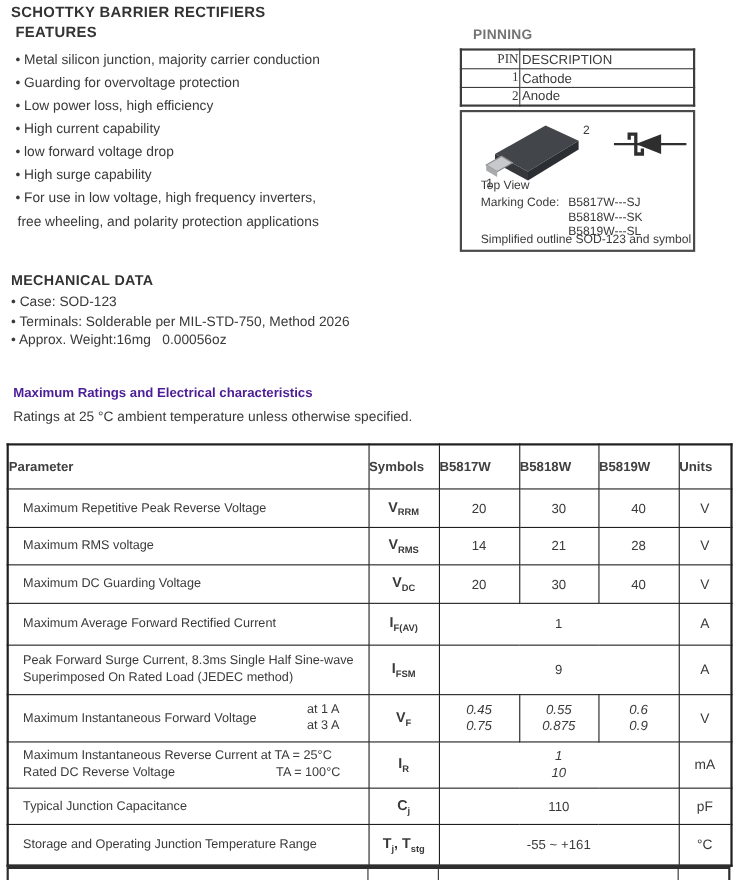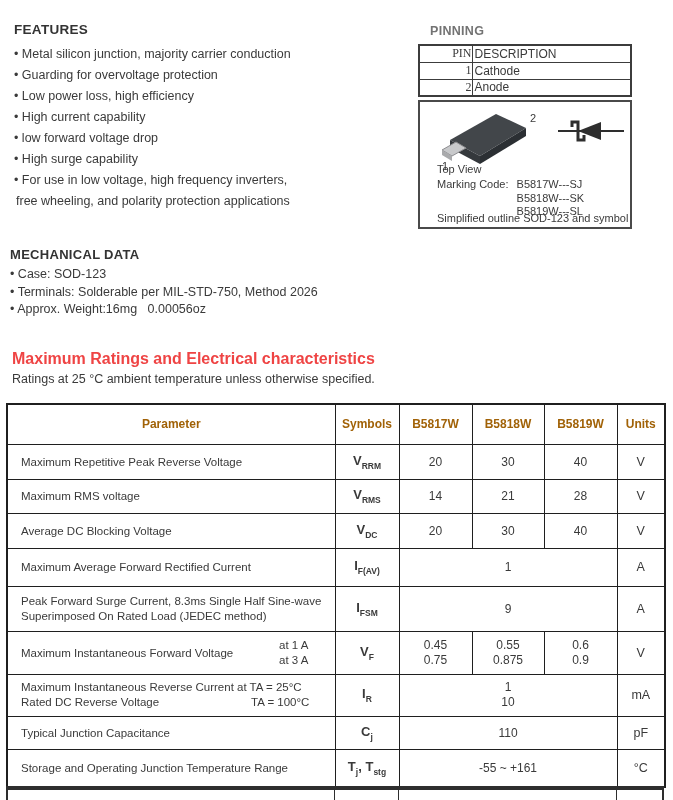--- a/index.html
+++ b/index.html
@@ -49,53 +49,54 @@
   .marking-codes div { line-height: 13.5px; }
   .outline-caption { position: absolute; left: 17px; top: 110px; font-size: 11px; }
 
   
   .mech-block { position: absolute; left: 10px; top: 247px; width: 440px; }
   .mech-heading { font-size: 13px; font-weight: bold; color: #333; margin-bottom: 4px; letter-spacing: .3px; }
   .mech-item { font-size: 12.5px; line-height: 17.5px; white-space: pre-wrap; }
   .mech-item::before { content: "• "; }
 
   
-  .ratings-heading { position: absolute; left: 12px; top: 350px; font-size: 16px; font-weight: bold; color: #ef4444; }
+  .ratings-heading { position: absolute; left: 12px; top: 350px; font-size: 12px; font-weight: bold; color: #4c1d95; }
   .ratings-sub { position: absolute; left: 12px; top: 372px; font-size: 12.5px; }
 
   
   .main-table {
     position: absolute; left: 6px; top: 403px; width: 658px;
     border-collapse: collapse; table-layout: fixed;
     color: #3a3a3a; border: 2px solid #1f1f1f;
   }
   .main-table th, .main-table td { border: 1px solid #1f1f1f; padding: 0; vertical-align: middle; }
-  .main-table th { font-size: 12px; font-weight: bold; text-align: center; color: #a16207; }
+  .main-table th { font-size: 12px; font-weight: bold; text-align: left; color: #404040; }
   .main-table td.param { padding-left: 13px; padding-right: 6px; font-size: 11.5px; text-align: left; }
   .main-table td.sym { text-align: center; font-size: 13px; font-weight: bold; }
   .main-table td.sym sub { font-size: 8.5px; }
   .main-table td.val { text-align: center; font-size: 12px; }
   .main-table td.unit { text-align: center; font-size: 12.5px; }
-  .two-line div { line-height: 15px; }
+  .two-line div { line-height: 15px; font-style: italic; }
   .vf-param { display: flex; justify-content: space-between; align-items: center; padding-right: 20px; }
   .vf-conds div { line-height: 15px; text-align: left; }
   .ir-line2 { position: relative; }
   .ir-line2 .cond { position: absolute; left: 230px; top: 0; }
   .param-lines div { line-height: 15px; }
 
   
   .table-cutoff { position: absolute; left: 6px; top: 786px; width: 658px; height: 14px; }
   .cutoff-bar { position: absolute; left: 0; top: 0; width: 658px; height: 4px; background: #2e2e2e; }
   .cutoff-line { position: absolute; top: 4px; height: 10px; background: #2e2e2e; }
 </style>
 </head>
 <body>
 
 <div class="page">
 
+  <div class="doc-title">SCHOTTKY BARRIER RECTIFIERS</div>
 
   <div class="features-block">
     <div class="features-heading">FEATURES</div>
     <div class="feature-item">Metal silicon junction, majority carrier conduction</div>
     <div class="feature-item">Guarding for overvoltage protection</div>
     <div class="feature-item">Low power loss, high efficiency</div>
     <div class="feature-item">High current capability</div>
     <div class="feature-item">low forward voltage drop</div>
     <div class="feature-item">High surge capability</div>
     <div class="feature-item">For use in low voltage, high frequency inverters,</div>
@@ -190,21 +191,21 @@
     <tr style="height:34px">
       <td class="param">Maximum RMS voltage</td>
       <td class="sym"><span>V</span><sub>RMS</sub></td>
       <td class="val">14</td>
       <td class="val">21</td>
       <td class="val">28</td>
       <td class="unit">V</td>
     </tr>
 
     <tr style="height:35px">
-      <td class="param">Average DC Blocking Voltage</td>
+      <td class="param">Maximum DC Guarding Voltage</td>
       <td class="sym"><span>V</span><sub>DC</sub></td>
       <td class="val">20</td>
       <td class="val">30</td>
       <td class="val">40</td>
       <td class="unit">V</td>
     </tr>
 
     <tr style="height:38px">
       <td class="param">Maximum Average Forward Rectified Current</td>
       <td class="sym"><span>I</span><sub>F(AV)</sub></td>

